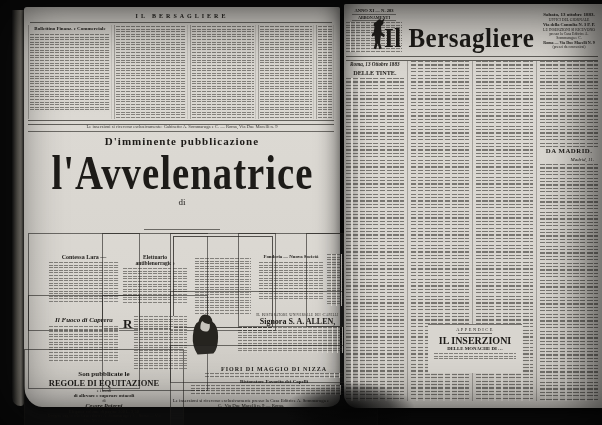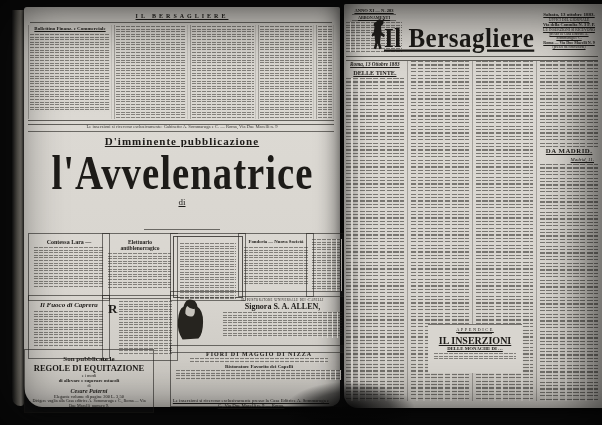--- a/index.html
+++ b/index.html
@@ -8,37 +8,37 @@
   .vignette{position:absolute;inset:0;box-shadow:inset 0 0 48px 14px rgba(0,0,0,.62);pointer-events:none;z-index:9;}
   .stack-edge{position:absolute;left:12px;top:10px;width:12px;height:396px;
               background:linear-gradient(90deg,#141414,#6a675f 45%,#9b978e 75%,#3a3834);border-radius:0 0 4px 10px;}
   .curl{position:absolute;left:286px;top:382px;width:128px;height:46px;z-index:5;
         background:radial-gradient(ellipse at 50% 60%, rgba(6,6,6,.92) 0%, rgba(6,6,6,.55) 45%, rgba(6,6,6,0) 72%);}
   .page{position:absolute;background:linear-gradient(180deg,#d2cfc9,#dcd9d3 28%,#d8d5cf 70%,#c7c4be);}
   .page-left{left:24px;top:7px;width:316px;height:400px;border-radius:3px 2px 12px 18px/3px 2px 10px 22px;
              box-shadow:inset -16px 0 20px -12px rgba(0,0,0,.5),0 4px 10px rgba(0,0,0,.7);}
   .page-right{left:344px;top:4px;width:258px;height:404px;border-radius:2px 0 0 14px;
               box-shadow:inset 16px 0 22px -12px rgba(0,0,0,.55),0 4px 10px rgba(0,0,0,.7);}
-  .abs{position:absolute;text-decoration:underline;}
+  .abs{position:absolute;}
   .ctr{text-align:center;}
   .b{font-weight:bold;}
   .rule{height:1px;background:rgba(32,30,26,.6);}
   .rule-dbl{height:3px;border-top:1px solid rgba(32,30,26,.65);border-bottom:1px solid rgba(32,30,26,.65);}
   
   .tx{background-image:
       repeating-linear-gradient(90deg, rgba(216,213,207,0) 0 5px, rgba(216,213,207,.95) 5px 6.5px,
                                 rgba(216,213,207,0) 6.5px 12px, rgba(216,213,207,.95) 12px 13.5px),
       repeating-linear-gradient(180deg, rgba(42,40,36,.55) 0 1.2px, rgba(42,40,36,0) 1.2px 3.4px);}
   .tx-fine{background-image:
       repeating-linear-gradient(90deg, rgba(216,213,207,0) 0 4px, rgba(216,213,207,.95) 4px 5px,
                                 rgba(216,213,207,0) 5px 9px, rgba(216,213,207,.95) 9px 10px),
       repeating-linear-gradient(180deg, rgba(42,40,36,.5) 0 1px, rgba(42,40,36,0) 1px 2.6px);}
   .tcols{display:flex;gap:2px;}
   .tcol{border-left:1px solid rgba(32,30,26,.3);border-right:1px solid rgba(32,30,26,.12);padding:1px;}
-  .ad{position:absolute;border:1px solid rgba(32,30,26,.6);padding:5px;overflow:hidden;background:rgba(255,255,255,.03);}
+  .ad{position:absolute;border:1px solid rgba(32,30,26,.6);padding:20px;overflow:hidden;background:rgba(255,255,255,.03);}
   .ad-fancy{box-shadow:inset 0 0 0 2px #d9d6d0, inset 0 0 0 3px rgba(42,40,36,.8);}
   .col{width:60px;display:flex;flex-direction:column;overflow:hidden;}
   .col + .col{border-left:1px solid rgba(32,30,26,.3);padding-left:3px;}
   .grow{flex:1;}
   .masthead-text{font-size:25px;font-weight:bold;letter-spacing:.5px;white-space:nowrap;
                  transform:scaleY(1.12);transform-origin:bottom left;}
   .avv-title{font-size:38px;font-weight:bold;letter-spacing:1px;line-height:40px;
              transform:scale(1.02,1.26);transform-origin:top center;white-space:nowrap;}
 </style>
 </head>

